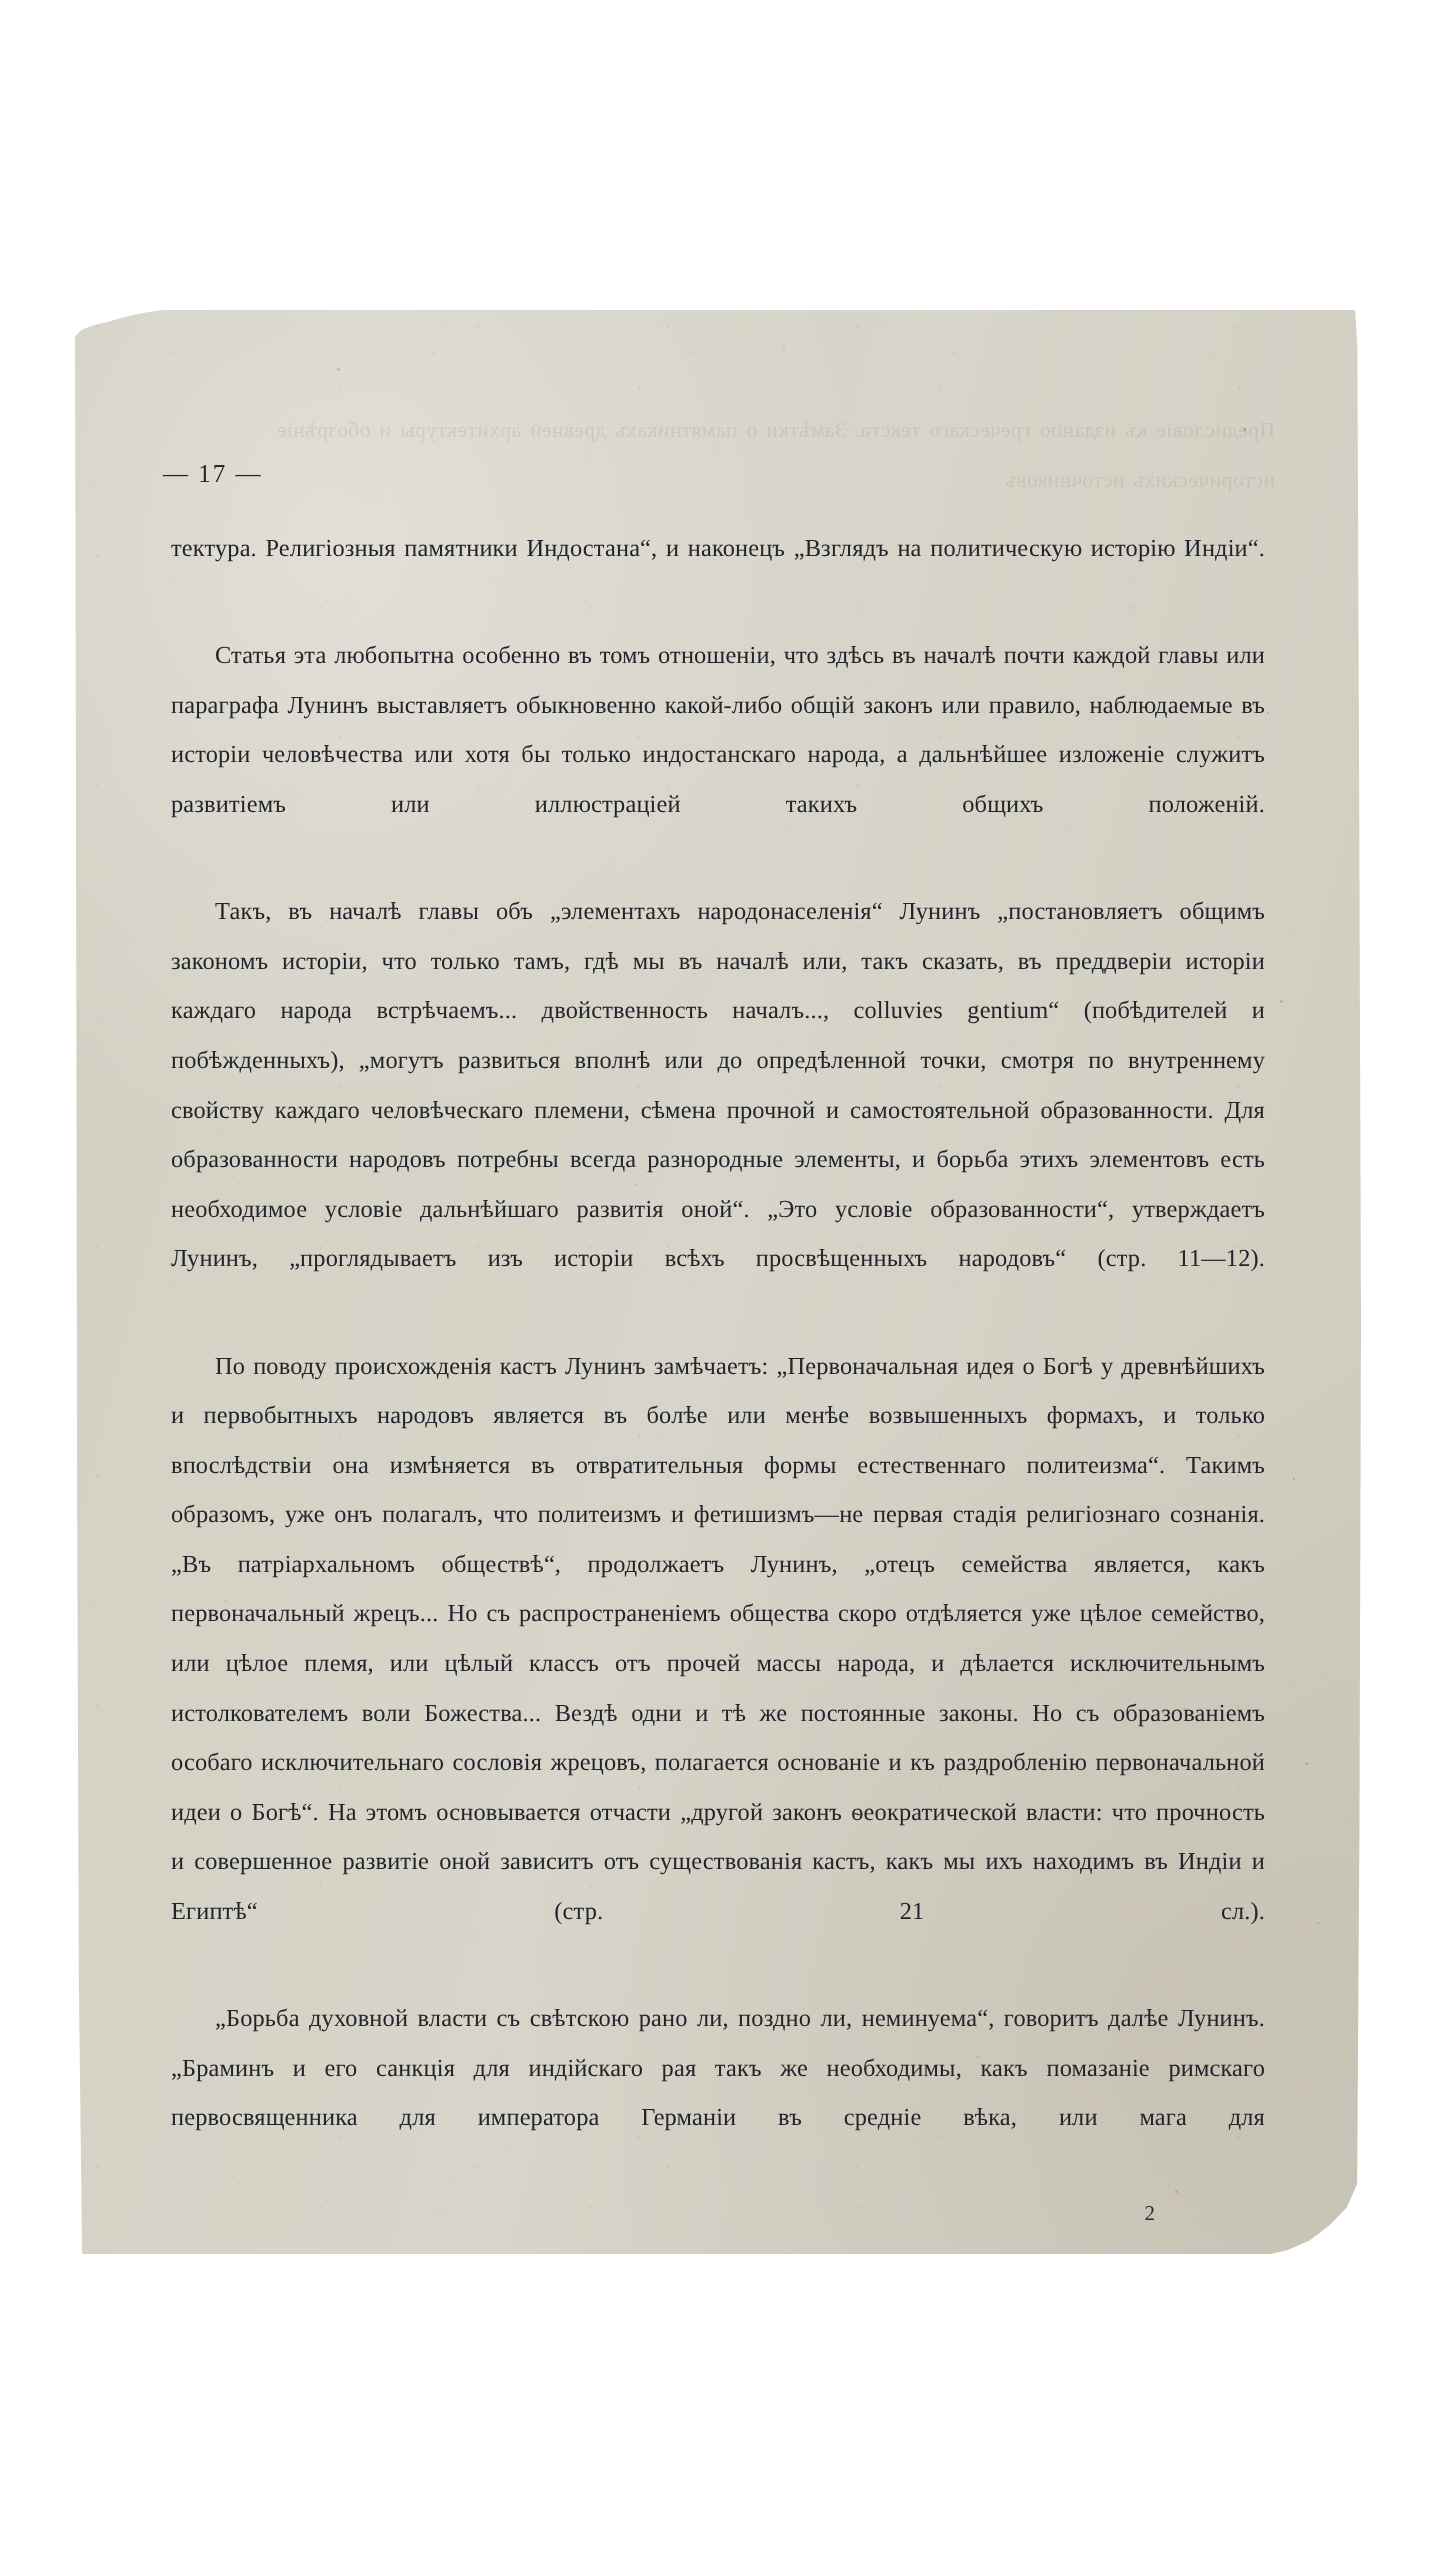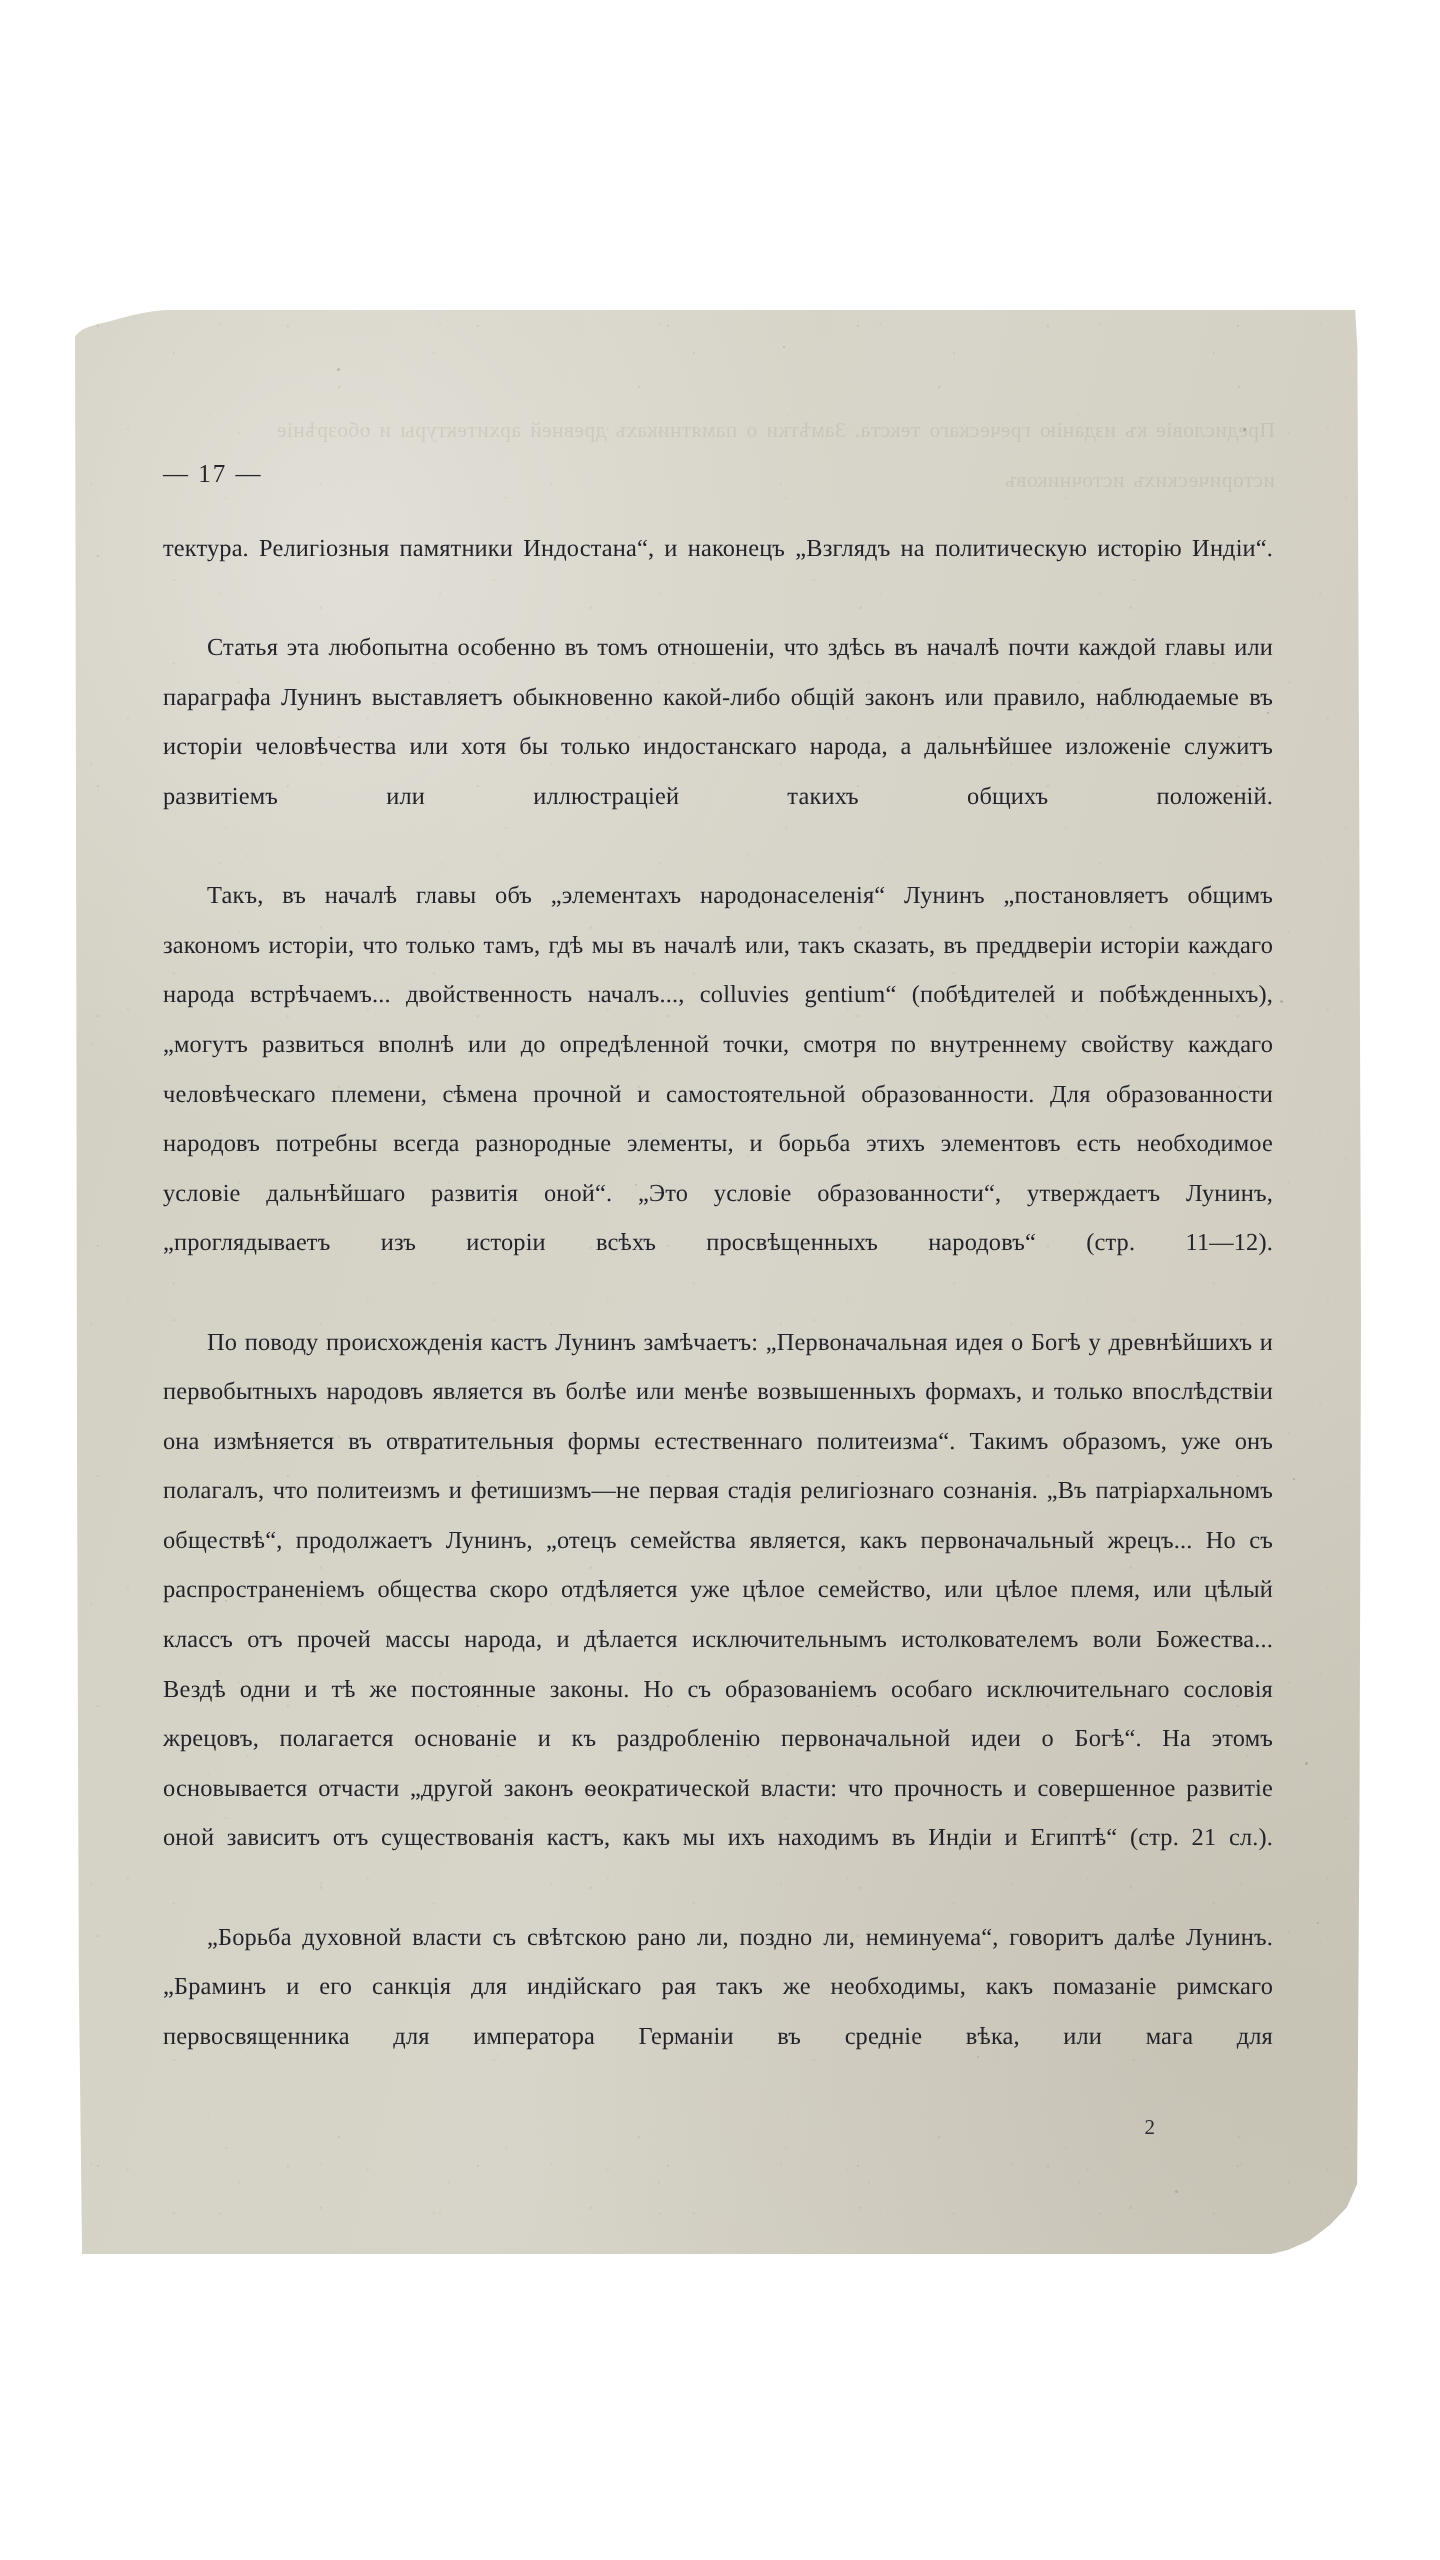--- a/index.html
+++ b/index.html
@@ -120,21 +120,21 @@
     color: #23242b;
     text-align: justify;
     text-justify: inter-word;
     margin: 0;
     letter-spacing: 0.15px;
     word-spacing: 1.2px;
     text-rendering: geometricPrecision;
   }
 
   .para {
-    margin: 0;
+    margin: 8px;
     text-indent: 44px;
   }
   .para.no-indent { text-indent: 0; }
 
   .it { }
 
   
   .para::after {
     content: "";
     display: inline-block;

